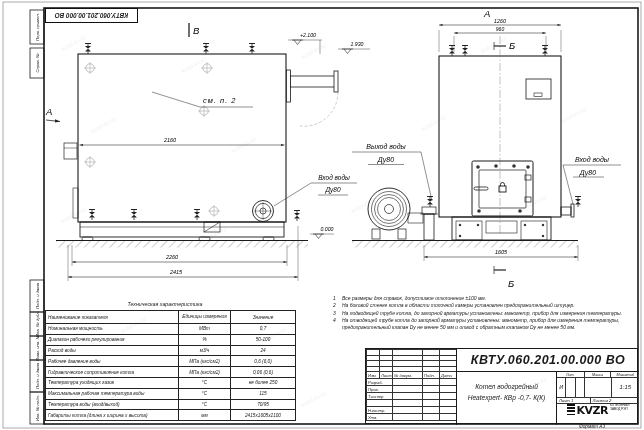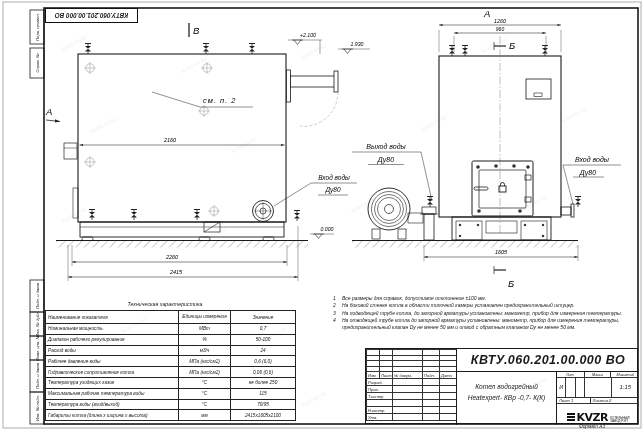--- a/index.html
+++ b/index.html
@@ -49,21 +49,21 @@
   .r2{display:flex;height:19px;}
   .r2 .lit{width:28px;display:flex;}
   .r2 .lit div{width:9.33px;border-right:.5px solid #333;font-size:5.5px;font-style:italic;
       text-align:center;line-height:18px;}
   .r2 .masa{width:27px;border-right:.5px solid #333;}
   .r2 .scale{width:28px;font-size:6px;font-style:italic;text-align:center;line-height:18px;}
   .r3{display:flex;height:7px;border-top:.5px solid #333;border-bottom:.5px solid #333;}
   .r3 div{font-size:4.2px;font-style:italic;line-height:6.5px;padding-left:2px;}
   .r3 .s1{width:34px;border-right:.5px solid #333;}
   .r3 .s2{width:49px;}
-  .r4{height:20px;display:flex;align-items:flex-end;justify-content:center;gap:2px;}
+  .r4{height:20px;display:flex;align-items:flex-start;justify-content:center;gap:2px;}
   .logo-ico{width:8px;height:11px;background:repeating-linear-gradient(180deg,#111 0 2px,#fff 2px 3.2px);}
   .logo-txt{font-size:11px;font-weight:900;letter-spacing:-.5px;color:#111;font-family:"DejaVu Sans",sans-serif;}
   .logo-sub{font-size:3.1px;line-height:1.2;color:#111;}
   .fmt{position:absolute;left:548px;top:424px;width:88px;font-size:4.8px;font-style:italic;
       text-align:center;z-index:2;}
   
   .stamp{position:absolute;left:45px;top:8px;width:93px;height:15px;border:1px solid #111;
       transform:rotate(180deg);display:flex;align-items:center;justify-content:center;
       font-size:6.4px;font-weight:bold;font-style:italic;z-index:2;box-sizing:border-box;}
 </style>

